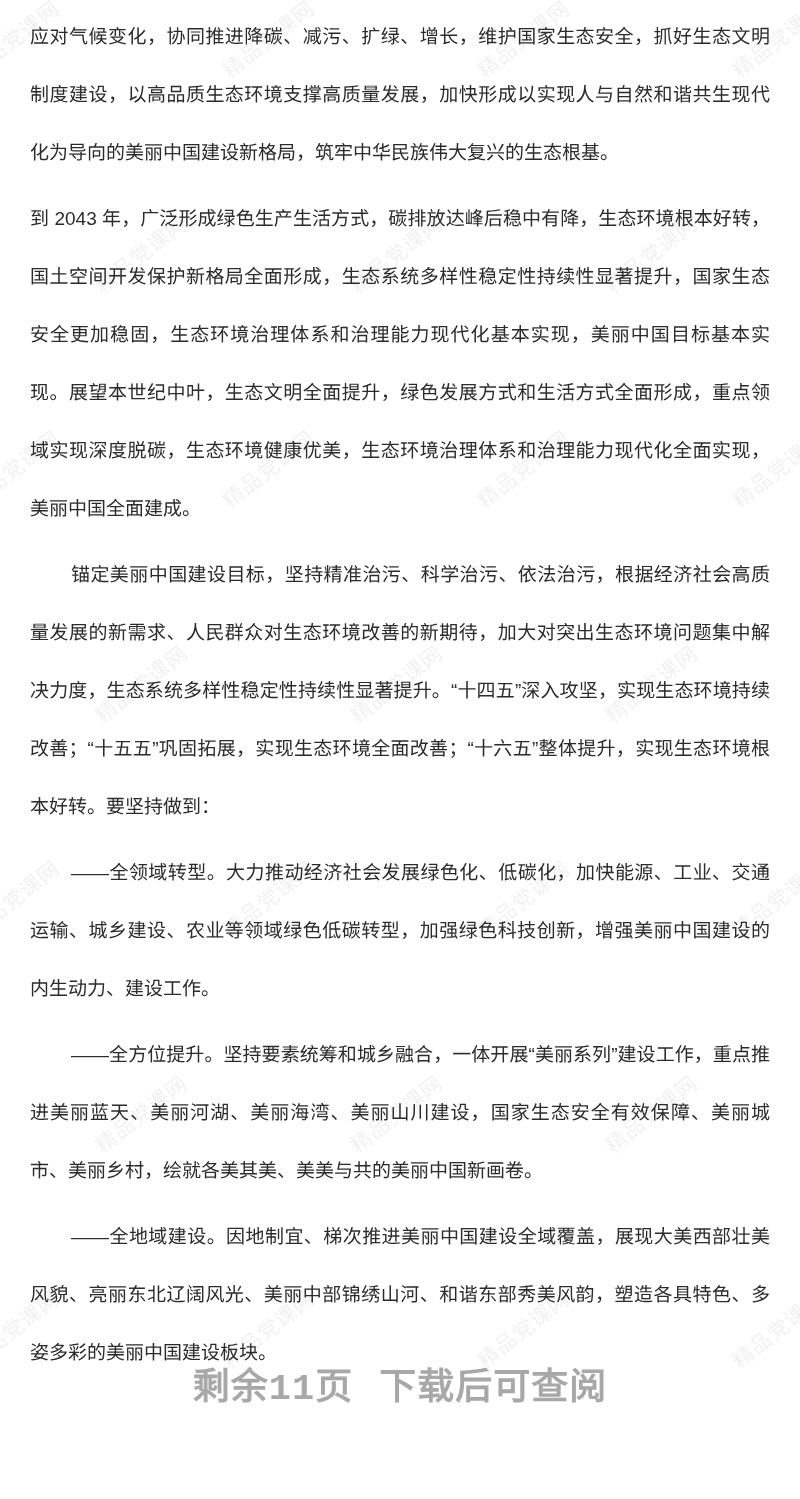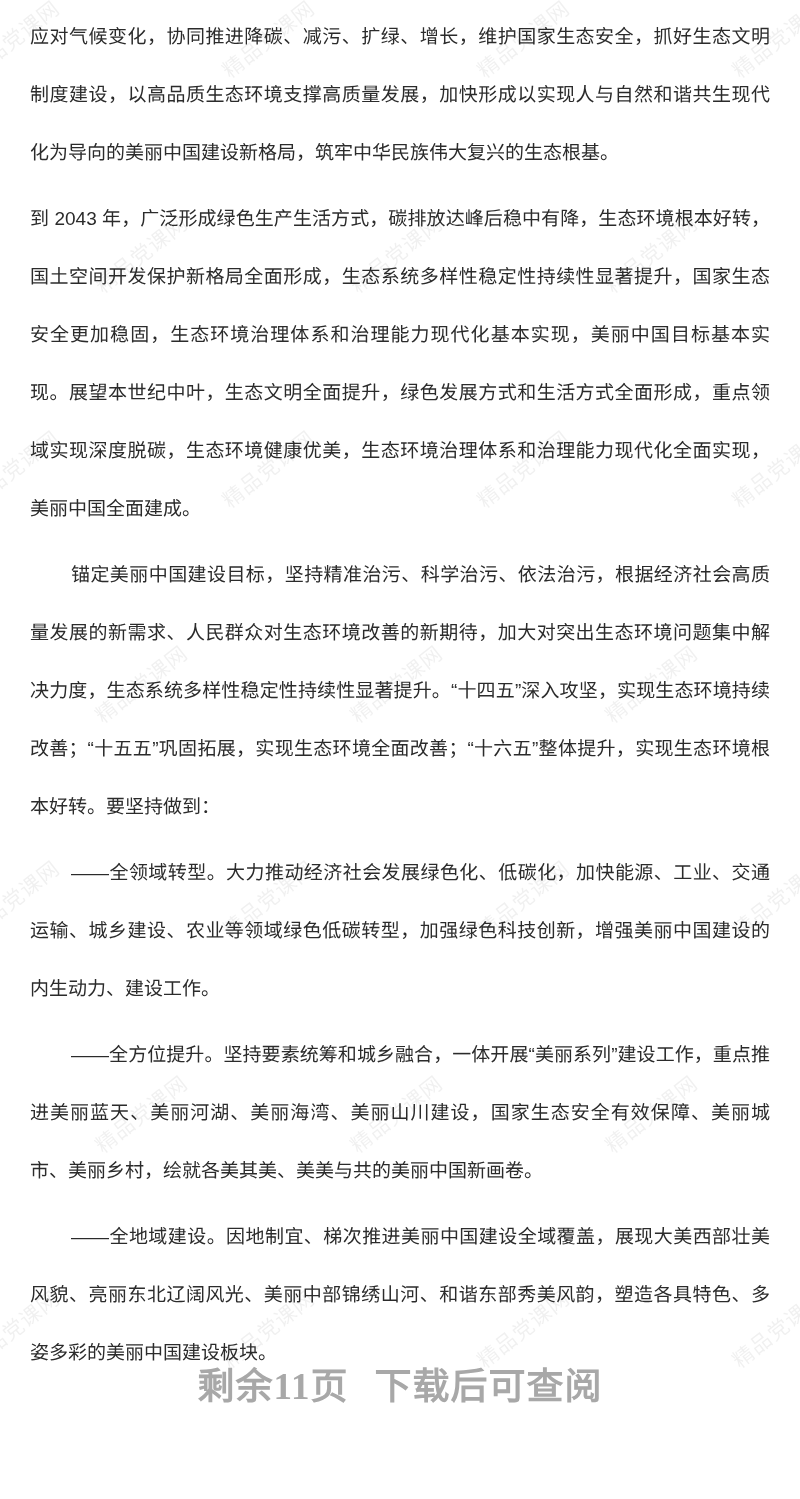--- a/index.html
+++ b/index.html
@@ -69,21 +69,21 @@
 
   
   #footer-notice {
     position: absolute;
     left: 0;
     right: 0;
     top: 1356px;
     z-index: 3;
     text-align: center;
     color: #a8a8a8;
-    font-family: Liberation Serif, serif;
+    font-family: Liberation Mono, monospace;
     font-weight: bold;
     font-size: 37px;
     letter-spacing: 1px;
     white-space: nowrap;
   }
   #footer-notice .gap {
     display: inline-block;
     width: 26px;
   }
 </style>

